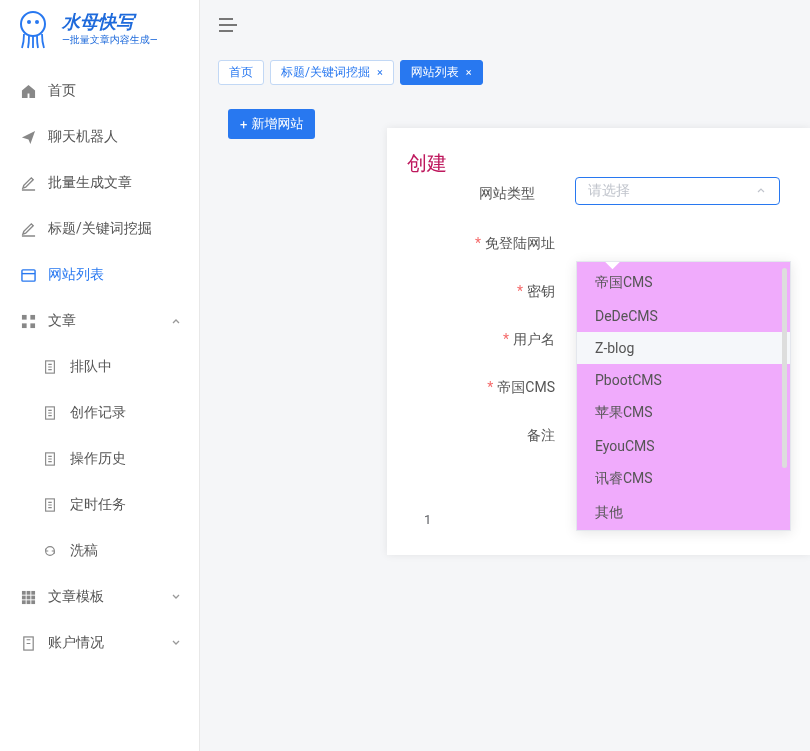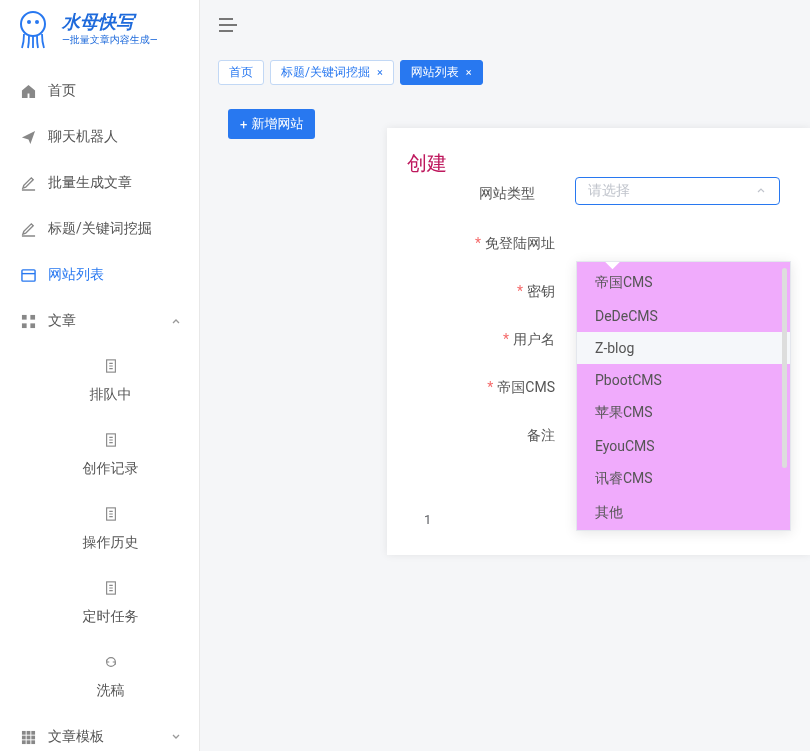--- a/index.html
+++ b/index.html
@@ -9,21 +9,21 @@
     .logo { display: flex; align-items: center; padding: 8px 12px; gap: 8px; }
     .logo-icon { width: 42px; height: 42px; display: flex; align-items: center; justify-content: center; }
     .logo-text { color: #1e6adb; font-size: 18px; font-weight: bold; font-style: italic; line-height: 1.2; }
     .logo-sub { color: #1e6adb; font-size: 10px; display: block; font-style: normal; font-weight: normal; }
     
     .nav { padding-top: 10px; }
     .nav-item { display: flex; align-items: center; padding: 14px 20px; color: #555; font-size: 14px; cursor: pointer; gap: 12px; position: relative; }
     .nav-item.active { color: #2878f0; }
     .nav-item .nav-icon { width: 16px; height: 16px; display: flex; align-items: center; justify-content: center; flex-shrink: 0; }
     .nav-item .arrow { position: absolute; right: 18px; color: #999; }
-    .sub-item { padding-left: 42px; flex-direction: column; }
+    .sub-item { padding-left: 42px; }
     
     .main { position: absolute; left: 200px; top: 0; right: 0; height: 100%; background: #f5f6f8; }
     .topbar { height: 50px; display: flex; align-items: center; padding: 0 18px; }
     .hamburger { width: 20px; height: 16px; cursor: pointer; color: #777; }
     
     .breadcrumbs { display: flex; gap: 6px; padding: 10px 18px; }
     .crumb { display: inline-flex; align-items: center; padding: 3px 10px; font-size: 12px; border-radius: 3px; cursor: pointer; gap: 4px; }
     .crumb.link { background: #fff; color: #2878f0; border: 1px solid #c2d8f5; }
     .crumb.closable { background: #fff; color: #2878f0; border: 1px solid #c2d8f5; }
     .crumb.active { background: #2878f0; color: #fff; border: 1px solid #2878f0; }

